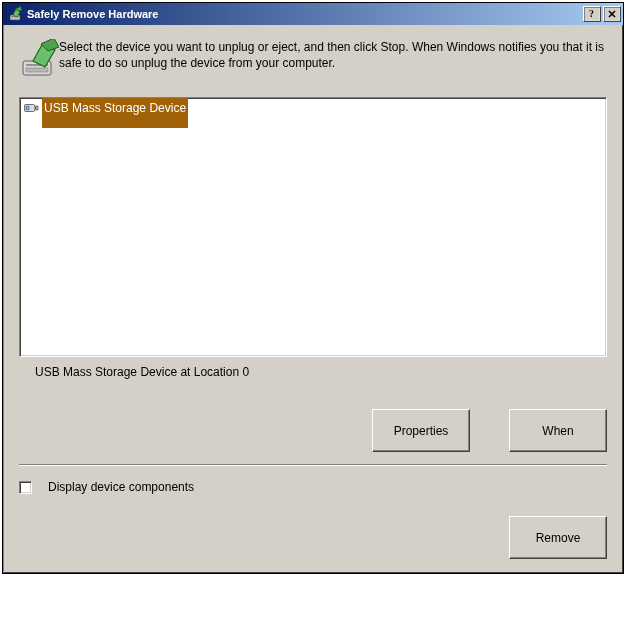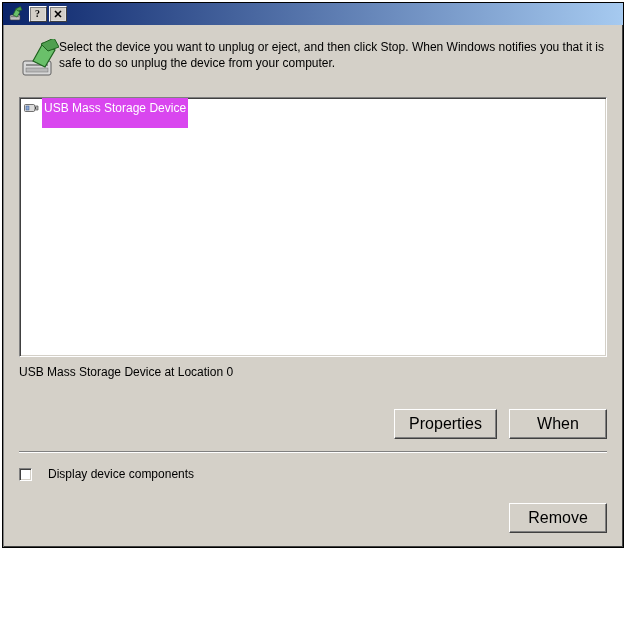--- a/index.html
+++ b/index.html
@@ -64,38 +64,39 @@
       border-bottom: 1px solid #fff;
       box-shadow: inset 1px 1px 0 #404040, inset -1px -1px 0 #d4d0c8;
       padding: 1px; overflow-y: auto;
     }
     .list-item {
       display: flex; align-items: center; gap: 3px;
       height: 18px; padding: 0 2px;
       font-size: 12px; cursor: default;
     }
     .list-item.selected .li-text {
-      background: #d946ef; color: #fff; padding: 13px 2px;
+      background: #a16207; color: #fff; padding: 13px 2px;
     }
     .li-icon { width: 16px; height: 16px; display:flex; align-items:center; justify-content:center; }
 
-    .status { font-size: 12px; margin: 8px 0 0 0; }
+    .status { font-size: 12px; margin: 8px 0 0 16px; }
 
     .btn-row { display: flex; justify-content: flex-end; gap: 12px; margin-top: 30px; margin-bottom: 6px; }
     .btn-row.last { margin-top: 22px; margin-bottom: 0; }
     .push-btn {
-      min-width: 98px; height: 30px; padding: 0 14px;
+      min-width: 98px; height: 43px; padding: 0 14px;
       background: #d4d0c8;
       border-top: 1px solid #fff;
       border-left: 1px solid #fff;
       border-right: 1px solid #404040;
       border-bottom: 1px solid #404040;
       box-shadow: -1px -1px 0 #808080 inset;
-      font-family: inherit; font-size: 16px;
+      font-family: inherit; font-size: 12px;
       cursor: default;
+      margin-left: 27px;
     }
 
     hr.sep {
       border: none; height: 2px; margin: 12px 0;
       background: linear-gradient(#808080 0 1px, #ffffff 1px 2px);
     }
 
     .chk-row { display: flex; align-items: center; gap: 16px; font-size: 12px; margin: 2px 0 0 0;}
     .chk {
       width: 13px; height: 13px; background:#fff;
@@ -113,20 +114,21 @@
 
   <div class="titlebar">
     <span class="t-icon">
       <svg width="16" height="16" viewBox="0 0 16 16">
         <rect x="3" y="9" width="10" height="5" rx="1" fill="#c0c0c0" stroke="#404040" stroke-width="0.6"></rect>
         <rect x="4" y="10" width="8" height="1.2" fill="#808080"></rect>
         <path d="M6 9 L9 3 L13 6 L10 11 Z" fill="#6ac06a" stroke="#206020" stroke-width="0.7"></path>
         <path d="M8.5 3 L13.5 0.5 L15 4 L11 5 Z" fill="#50a050" stroke="#206020" stroke-width="0.6"></path>
       </svg>
     </span>
+    <span class="t-text">Safely Remove Hardware</span>
     <div class="t-btns">
       <div class="win-btn">
         <svg width="9" height="10" viewBox="0 0 9 10">
             <text x="1" y="8" font-size="10" font-family="Tahoma" font-weight="bold" fill="#000">?</text>
           </svg>
       </div>
       <div class="win-btn">
         <svg width="8" height="8" viewBox="0 0 8 8">
           <path d="M1 1 L7 7 M7 1 L1 7" stroke="#000" stroke-width="1.6"></path>
         </svg>

